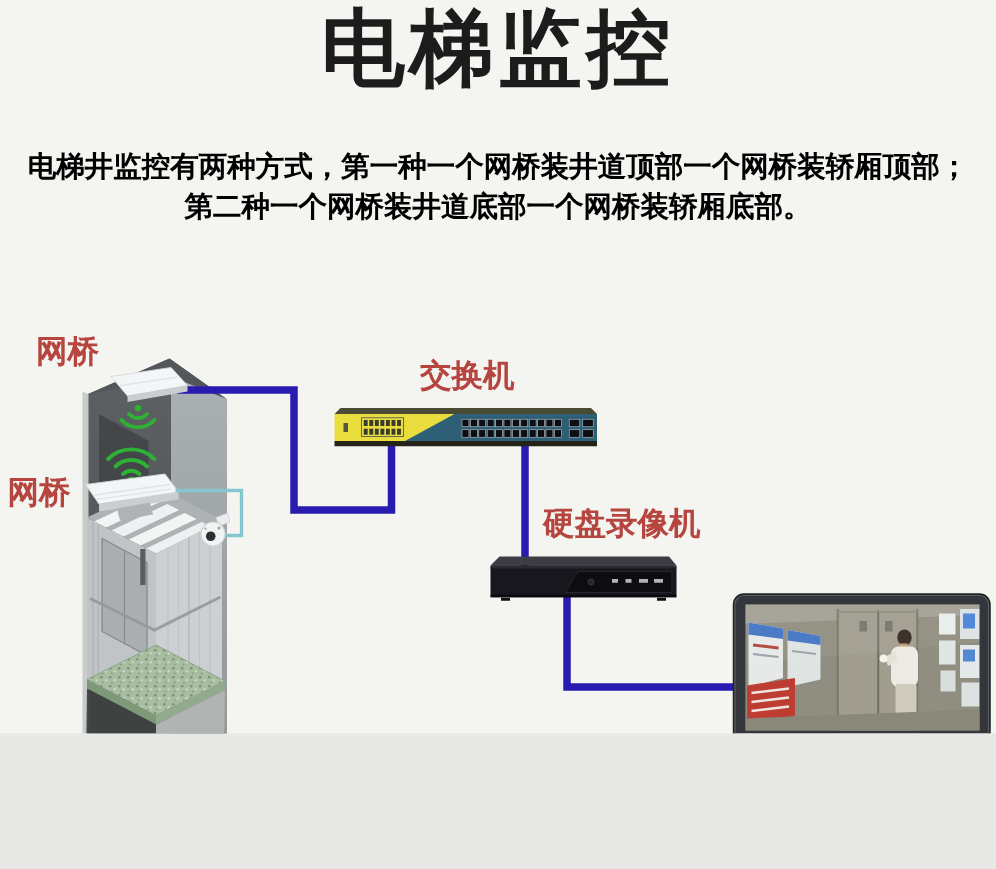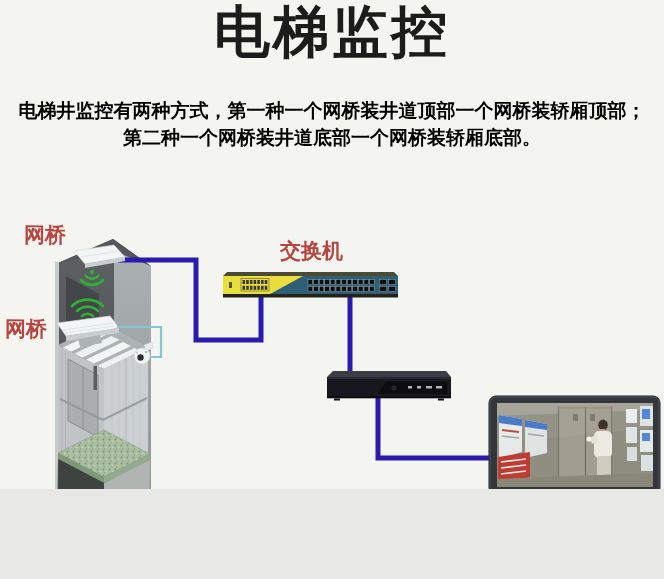--- a/index.html
+++ b/index.html
@@ -292,15 +292,16 @@
       </g>
 
       <polygon points="562,495 588,495 593,519 557,519" fill="url(#neck)" stroke="#a9adb0" stroke-width="0.6"></polygon>
       <ellipse cx="575" cy="521" rx="31" ry="6" fill="#d9dbdd" stroke="#b9bdbf" stroke-width="0.8"></ellipse>
     </g>
   </svg>
 
   <div class="red-label lbl-bridge-top">网桥</div>
   <div class="red-label lbl-bridge-car">网桥</div>
   <div class="red-label lbl-switch">交换机</div>
+  <div class="red-label lbl-dvr">硬盘录像机</div>
   <div class="red-label lbl-computer">电脑</div>
 
 </div>
 
 </body></html>

